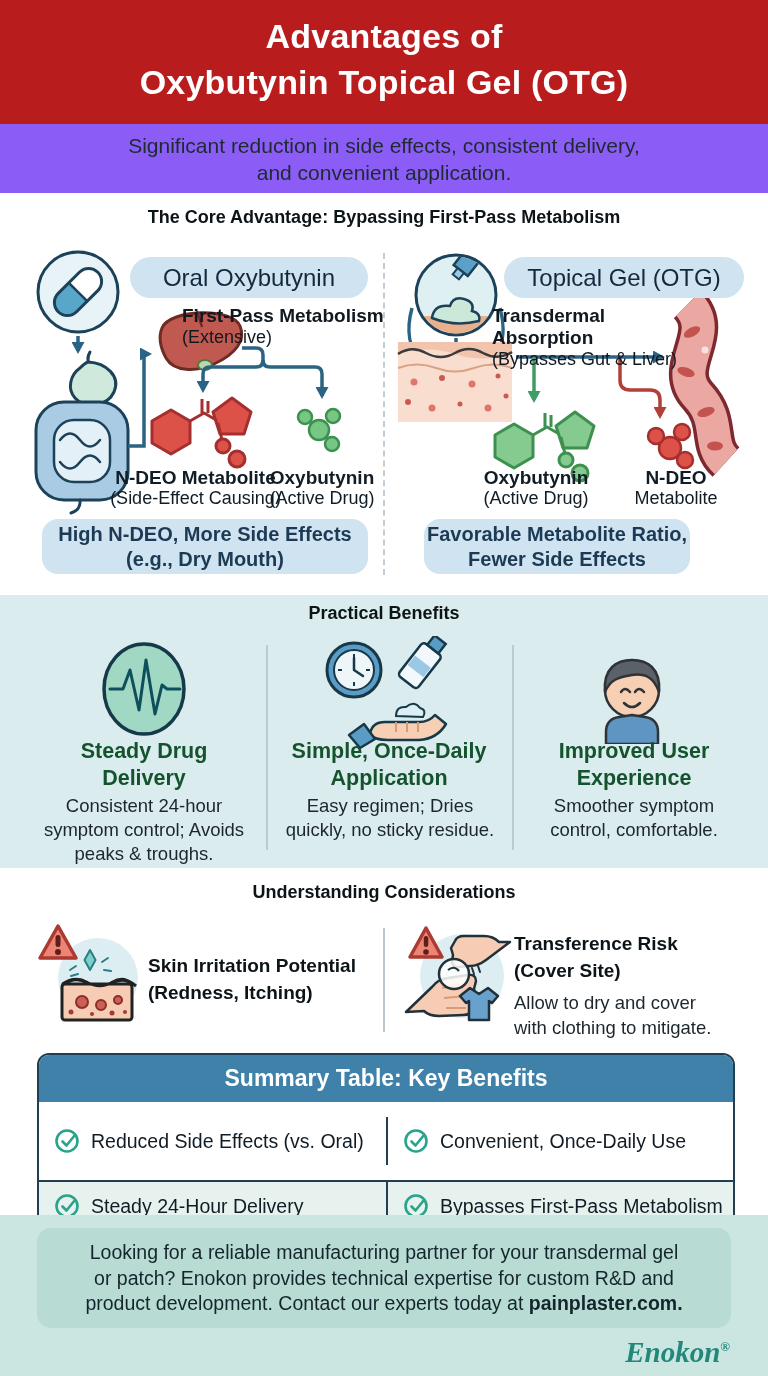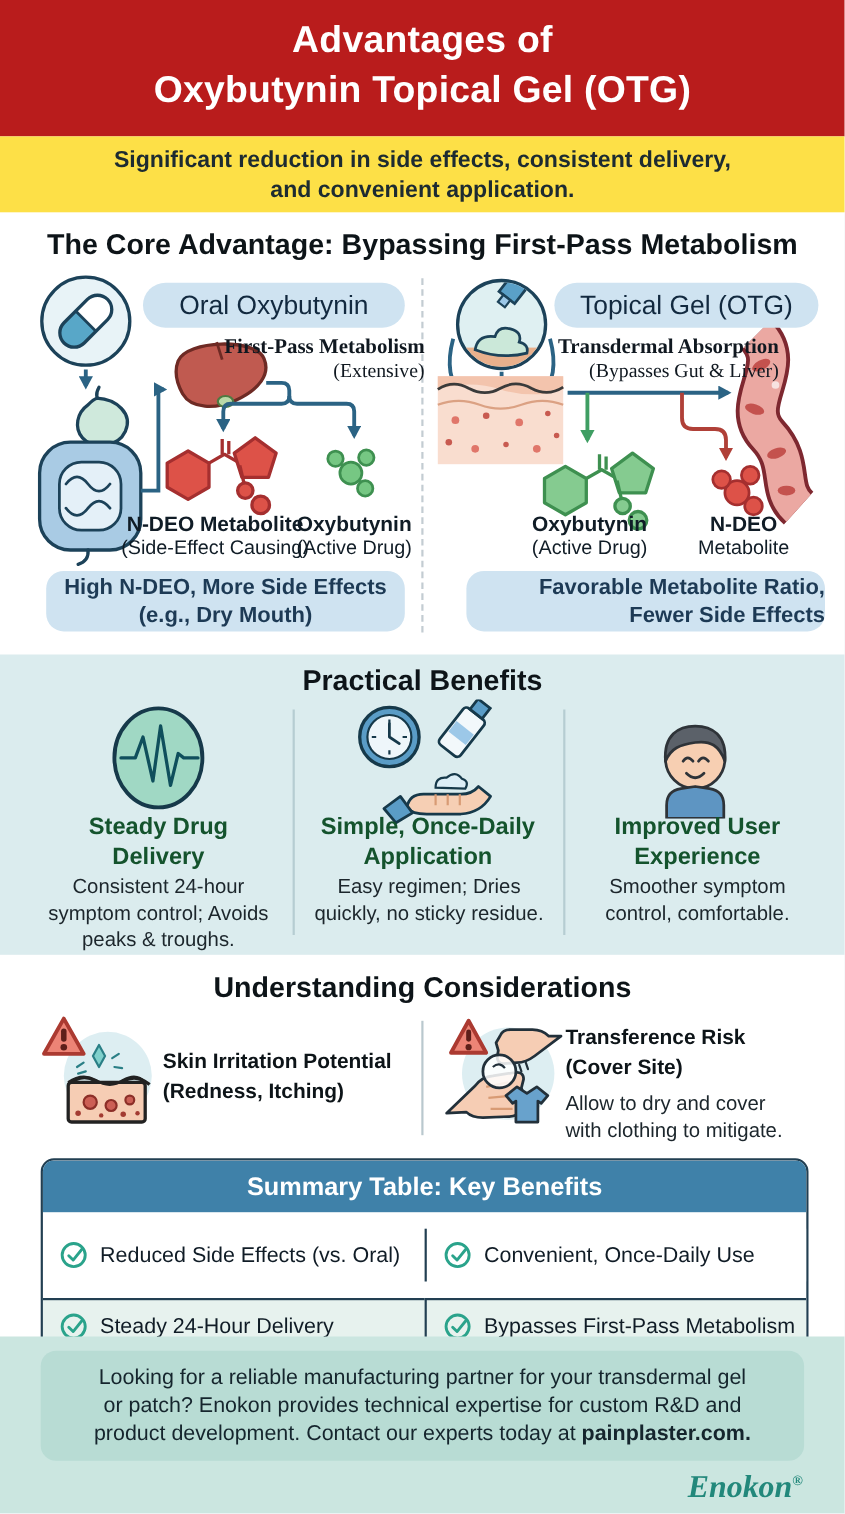--- a/index.html
+++ b/index.html
@@ -2,29 +2,29 @@
 <html><head>
 <meta charset="utf-8">
 <style>
   html,body{margin:0;padding:0;background:#e9eef0;}
   .page{position:relative;width:768px;height:1376px;margin:0 auto;background:#ffffff;
         font-family:"Liberation Sans",sans-serif;overflow:hidden;color:#101c26;}
   .abs{position:absolute;}
   
   .hdr{left:0;top:0;width:768px;height:124px;background:#b91c1c;text-align:center;}
   .hdr h1{margin:0;padding-top:13px;font-size:34px;line-height:46px;color:#ffffff;font-weight:700;letter-spacing:.2px;}
-  .subband{left:0;top:124px;width:768px;height:69px;background:#fde047;text-align:center;
-           font-size:21px;line-height:27px;font-weight:700;color:#1d2b31;padding-top:8px;box-sizing:border-box;}
-  h2.sec{margin:0;position:absolute;left:0;width:768px;text-align:center;font-size:26px;font-weight:700;color:#0d1418;}
+  .subband{left:0;top:124px;width:768px;height:69px;background:#8b5cf6;text-align:center;
+           font-size:21px;line-height:27px;font-weight:400;color:#1d2b31;padding-top:8px;box-sizing:border-box;}
+  h2.sec{margin:0;position:absolute;left:0;width:768px;text-align:center;font-size:18px;font-weight:700;color:#0d1418;}
   
   .plabel{background:#cfe3f1;border-radius:21px;text-align:center;font-weight:400;color:#12293f;
           font-size:24px;box-sizing:border-box;}
   .obox{background:#cfe3f1;border-radius:16px;text-align:center;font-weight:700;color:#1d3a55;
         font-size:20px;line-height:25px;padding-top:3px;box-sizing:border-box;}
-  .dlbl{text-align:right;font-family:Liberation Serif, serif;}
+  .dlbl{text-align:left;}
   .dlbl .b{font-weight:700;font-size:19px;line-height:22px;display:block;color:#101820;}
   .dlbl .r{font-weight:400;font-size:18px;line-height:21px;display:block;color:#101820;}
   .mlbl{text-align:center;}
   .mlbl .b{font-weight:700;font-size:19px;line-height:21px;display:block;}
   .mlbl .r{font-weight:400;font-size:18px;line-height:21px;display:block;}
   .vdash{border-left:2px dashed #c3ccd2;}
   .vline{border-left:2px solid #b6cdd2;}
   
   .benefits-bg{left:0;top:595px;width:768px;height:273px;background:#dbecee;}
   .btitle{text-align:center;font-size:21.5px;line-height:27px;font-weight:700;color:#14532d;}
@@ -231,21 +231,21 @@
     <span class="r">(Bypasses Gut &amp; Liver)</span>
   </div>
   <div class="abs mlbl" style="left:472px;top:467px;width:128px;">
     <span class="b">Oxybutynin</span>
     <span class="r">(Active Drug)</span>
   </div>
   <div class="abs mlbl" style="left:616px;top:467px;width:120px;">
     <span class="b">N-DEO</span>
     <span class="r">Metabolite</span>
   </div>
-  <div class="abs obox" style="left:424px;top:519px;width:326px;height:55px;text-align:right;">
+  <div class="abs obox" style="left:424px;top:519px;width:266px;height:55px;">
     <span>Favorable Metabolite Ratio,</span><br>
     <span>Fewer Side Effects</span>
   </div>
 
   <div class="abs benefits-bg"></div>
   <h2 class="sec" style="top:603px;">Practical Benefits</h2>
   <div class="abs vline" style="left:266px;top:645px;height:205px;"></div>
   <div class="abs vline" style="left:512px;top:645px;height:205px;"></div>
 
   <svg class="abs" style="left:98px;top:640px;" width="92" height="98" viewBox="0 0 92 98">

